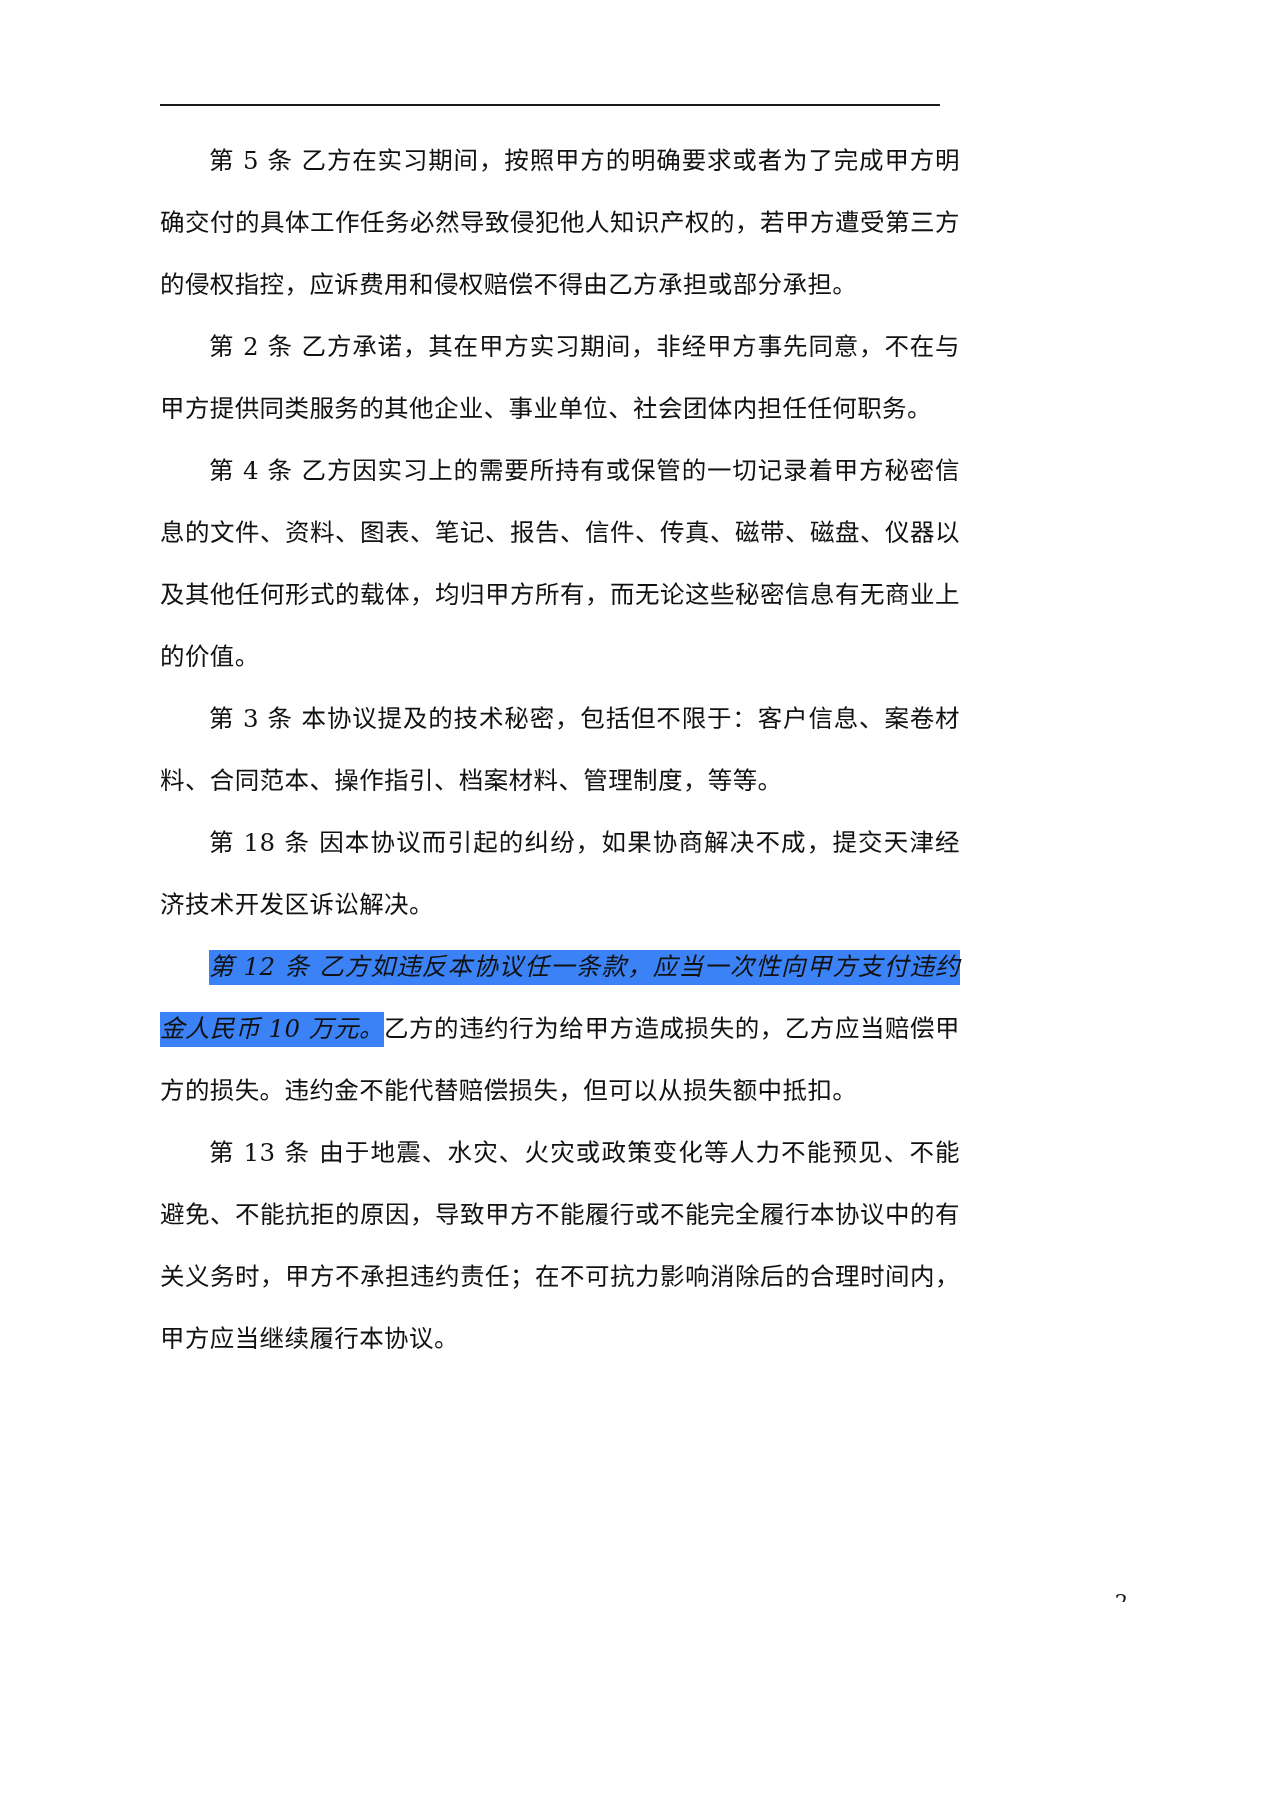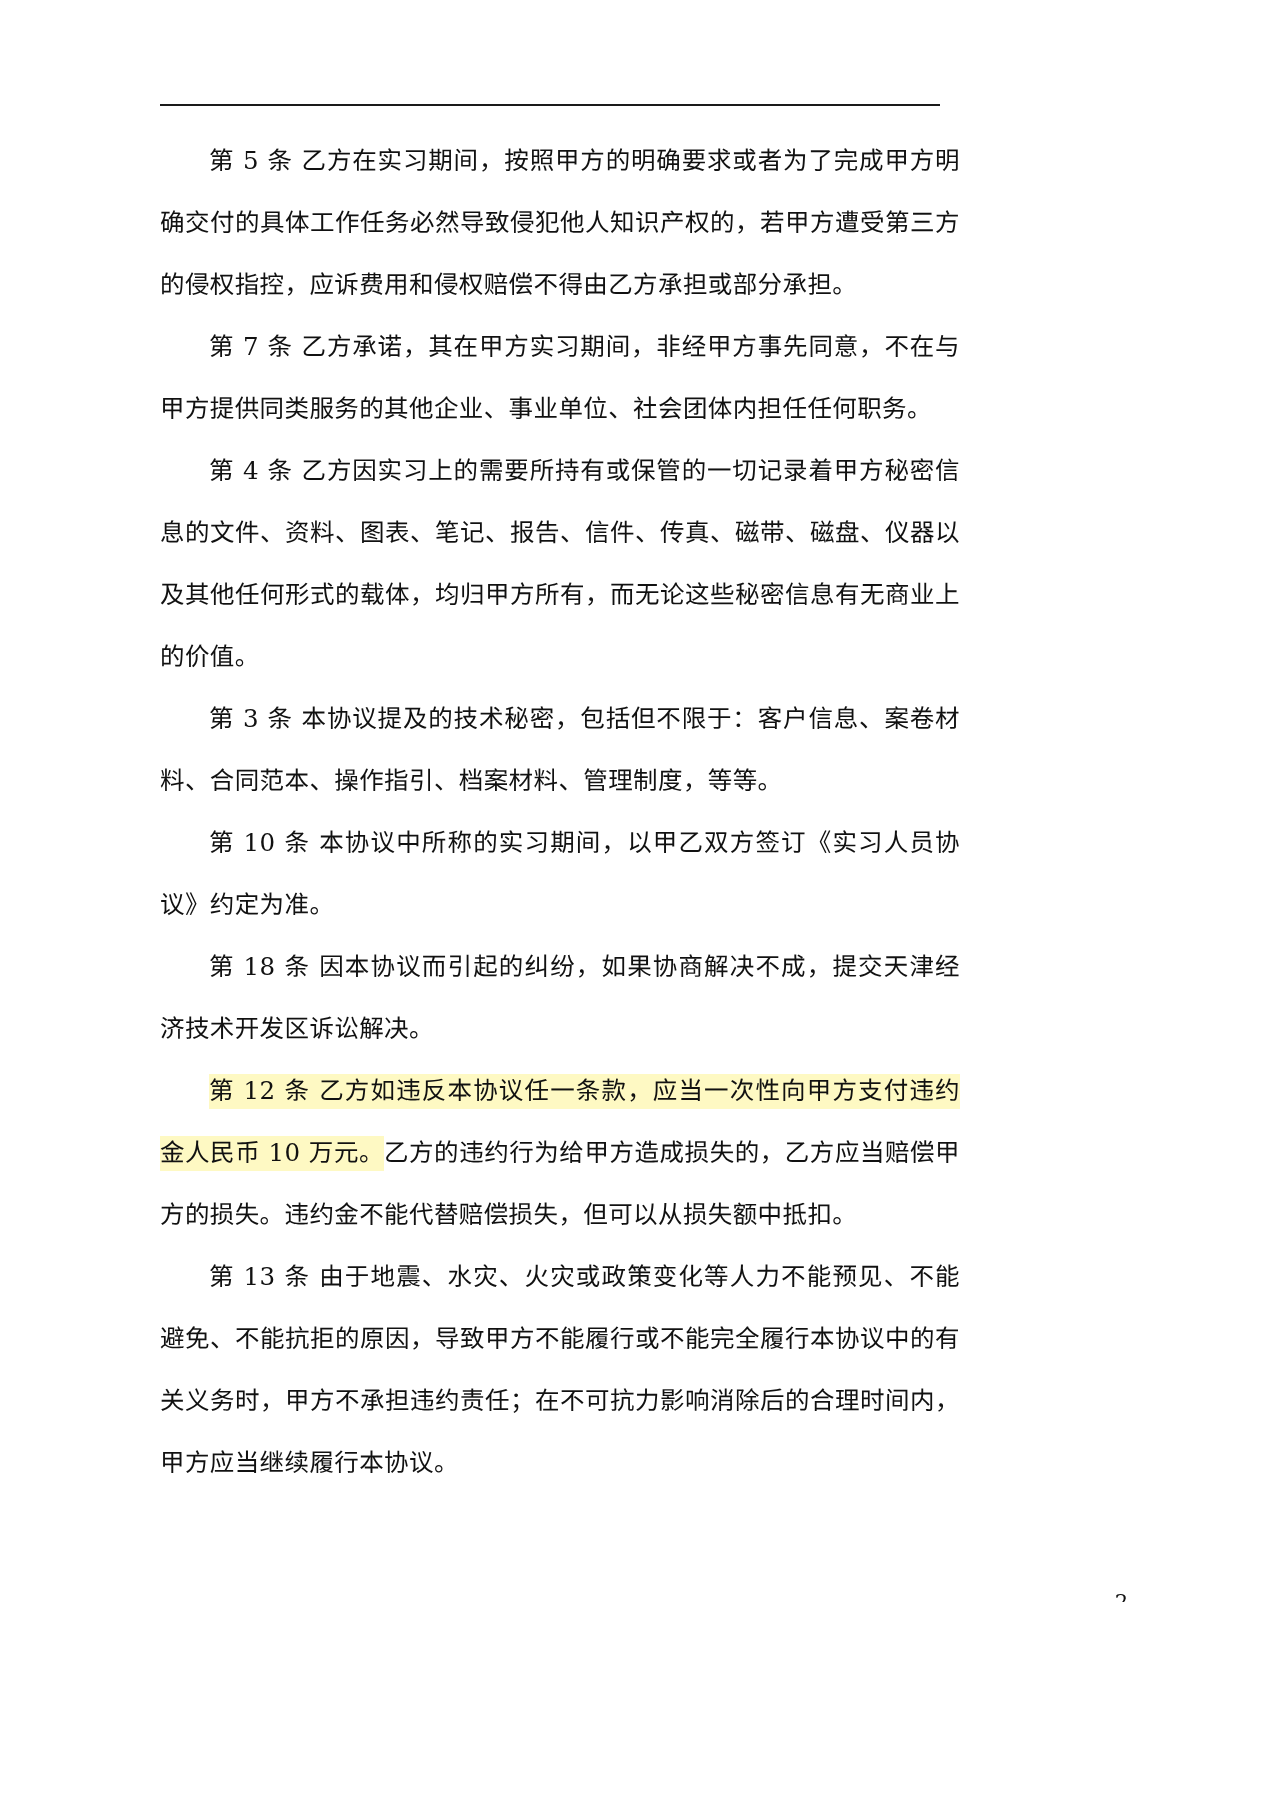--- a/index.html
+++ b/index.html
@@ -42,24 +42,25 @@
     line-height: 62px;
     text-align: justify;
     text-justify: inter-ideograph;
     text-indent: 2em;
     letter-spacing: 0.4px;
     word-break: break-all;
     color: #111111;
   }
   
   .hl {
-    background-color: #fef9c3;
+    background-color: #3b82f6;
     box-decoration-break: clone;
     -webkit-box-decoration-break: clone;
     padding: 2px 0 4px 0;
+    font-style: italic;
   }
   .page-number {
     position: absolute;
     right: 152px;
     top: 1592px;
     font-size: 21px;
     font-family: "DejaVu Serif", "Liberation Serif", serif;
     color: #111111;
     line-height: 1;
   }
@@ -68,29 +69,28 @@
 <body>
 
 <div class="page">
 
   <div class="header-rule"></div>
 
   <div class="content">
 
     <p class="para">第 5 条  乙方在实习期间，按照甲方的明确要求或者为了完成甲方明确交付的具体工作任务必然导致侵犯他人知识产权的，若甲方遭受第三方的侵权指控，应诉费用和侵权赔偿不得由乙方承担或部分承担。</p>
 
-    <p class="para">第 7 条  乙方承诺，其在甲方实习期间，非经甲方事先同意，不在与甲方提供同类服务的其他企业、事业单位、社会团体内担任任何职务。</p>
+    <p class="para">第 2 条  乙方承诺，其在甲方实习期间，非经甲方事先同意，不在与甲方提供同类服务的其他企业、事业单位、社会团体内担任任何职务。</p>
 
     <p class="para">第 4 条  乙方因实习上的需要所持有或保管的一切记录着甲方秘密信息的文件、资料、图表、笔记、报告、信件、传真、磁带、磁盘、仪器以及其他任何形式的载体，均归甲方所有，而无论这些秘密信息有无商业上的价值。</p>
 
 
 
     <p class="para">第 3 条  本协议提及的技术秘密，包括但不限于：客户信息、案卷材料、合同范本、操作指引、档案材料、管理制度，等等。</p>
 
-    <p class="para">第 10 条  本协议中所称的实习期间，以甲乙双方签订《实习人员协议》约定为准。</p>
 
     <p class="para">第 18 条  因本协议而引起的纠纷，如果协商解决不成，提交天津经济技术开发区诉讼解决。</p>
 
     <p class="para"><span class="hl">第 12 条  乙方如违反本协议任一条款，应当一次性向甲方支付违约金人民币 10 万元。</span><span>乙方的违约行为给甲方造成损失的，乙方应当赔偿甲方的损失。违约金不能代替赔偿损失，但可以从损失额中抵扣。</span></p>
 
     <p class="para">第 13 条  由于地震、水灾、火灾或政策变化等人力不能预见、不能避免、不能抗拒的原因，导致甲方不能履行或不能完全履行本协议中的有关义务时，甲方不承担违约责任；在不可抗力影响消除后的合理时间内，甲方应当继续履行本协议。</p>
 
   </div>
 
   <div class="page-number">2</div>

